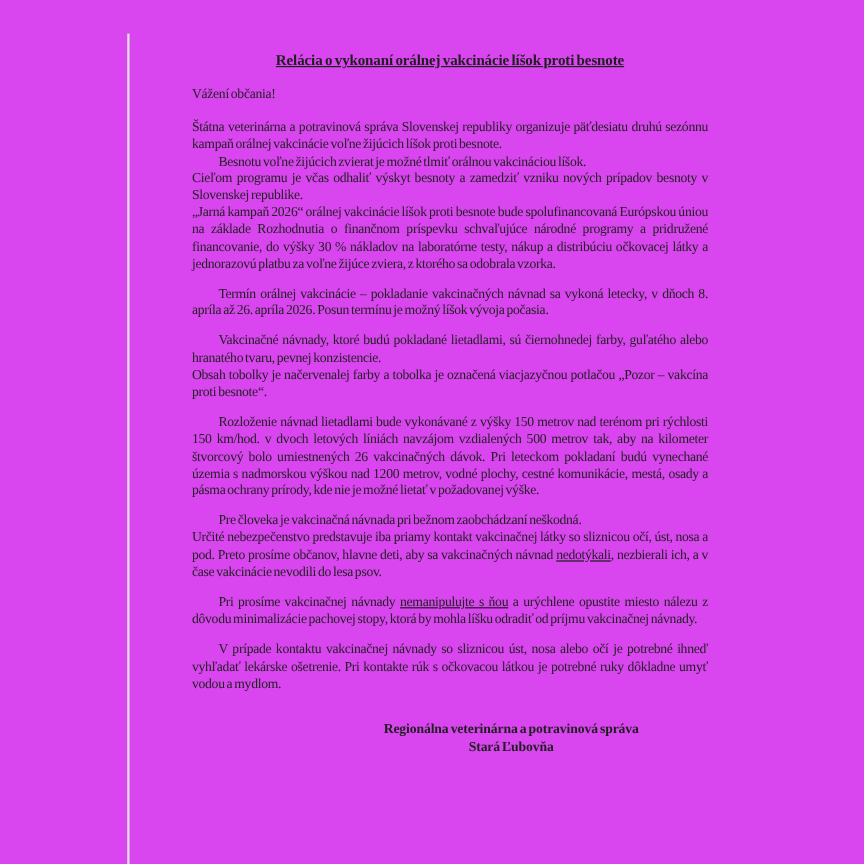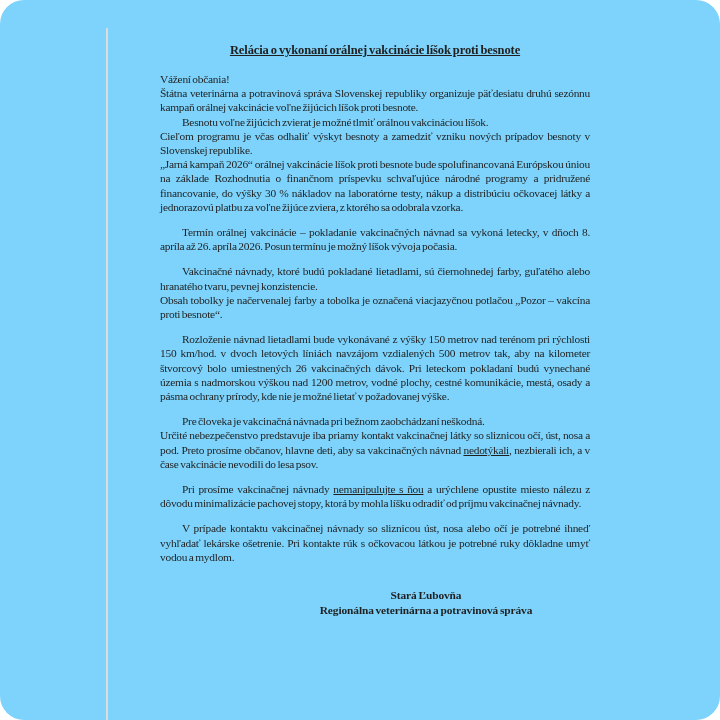--- a/index.html
+++ b/index.html
@@ -11,22 +11,21 @@
     width: 720px;
     height: 720px;
     overflow: hidden;
     position: relative;
     font-family: "Liberation Serif", "DejaVu Serif", serif;
     color: #1f1f1f;
   }
   .scan {
     position: absolute;
     inset: 0;
-    background: #7dd3fc;
-    border-radius: 24px;
+    background: #d946ef;
   }
   .page-edge {
     position: absolute;
     left: 106px;
     top: 28px;
     bottom: 0;
     width: 2px;
     background: #dcdcdc;
   }
   .content {
@@ -42,20 +41,21 @@
   .title {
     text-align: center;
     font-weight: bold;
     text-decoration: underline;
     font-size: 12.5px;
     line-height: 14px;
     margin-bottom: 15px;
     letter-spacing: -0.1px;
   }
   .salutation {
+    margin-bottom: 13px;
   }
   .block {
     text-align: justify;
   }
   .block.indent {
     text-indent: 22px;
   }
   .block.gap {
     margin-top: 11px;
   }
@@ -87,17 +87,17 @@
         <div class="block indent gap"><span>Termín orálnej vakcinácie – pokladanie vakcinačných návnad sa vykoná letecky, v dňoch </span><span class="b">8. apríla až 26. apríla 2026.</span><span> Posun termínu je možný líšok vývoja počasia.</span></div>
         <div class="block indent gap"><span>Vakcinačné návnady, ktoré budú pokladané lietadlami, sú čiernohnedej farby, guľatého alebo hranatého tvaru, pevnej konzistencie.</span></div>
         <div class="block"><span>Obsah tobolky je načervenalej farby a tobolka je označená viacjazyčnou potlačou </span><span class="b">„Pozor – vakcína proti besnote“</span><span>.</span></div>
         <div class="block indent gap"><span>Rozloženie návnad lietadlami bude vykonávané z výšky 150 metrov nad terénom pri rýchlosti 150 km/hod. v dvoch letových líniách navzájom vzdialených 500 metrov tak, aby na kilometer štvorcový bolo umiestnených 26 vakcinačných dávok. Pri leteckom pokladaní budú vynechané územia s nadmorskou výškou nad 1200 metrov, vodné plochy, cestné komunikácie, mestá, osady a pásma ochrany prírody, kde nie je možné lietať v požadovanej výške.</span></div>
         <div class="block indent gap"><span>Pre človeka je vakcinačná návnada pri bežnom zaobchádzaní neškodná.</span></div>
         <div class="block"><span>Určité nebezpečenstvo predstavuje iba priamy kontakt vakcinačnej látky so sliznicou očí, úst, nosa a pod. Preto prosíme občanov, hlavne deti, aby sa vakcinačných návnad </span><span class="b u">nedotýkali</span><span>, nezbierali ich, a v čase vakcinácie nevodili do lesa psov.</span></div>
         <div class="block indent gap"><span>Pri prosíme vakcinačnej návnady </span><span class="b u">nemanipulujte s ňou</span><span class="b"> a urýchlene opustite miesto nálezu z dôvodu minimalizácie pachovej stopy</span><span>, ktorá by mohla líšku odradiť od príjmu vakcinačnej návnady.</span></div>
         <div class="block indent gap"><span>V prípade kontaktu vakcinačnej návnady so sliznicou úst, nosa alebo očí je potrebné ihneď vyhľadať lekárske ošetrenie. Pri kontakte rúk s očkovacou látkou je potrebné ruky dôkladne umyť vodou a mydlom.</span></div>
       </div>
     <div class="signature">
+      <div>Regionálna veterinárna a potravinová správa</div>
       <div>Stará Ľubovňa</div>
-      <div>Regionálna veterinárna a potravinová správa</div>
     </div>
   </div>
 </div>
 
 </body></html>

